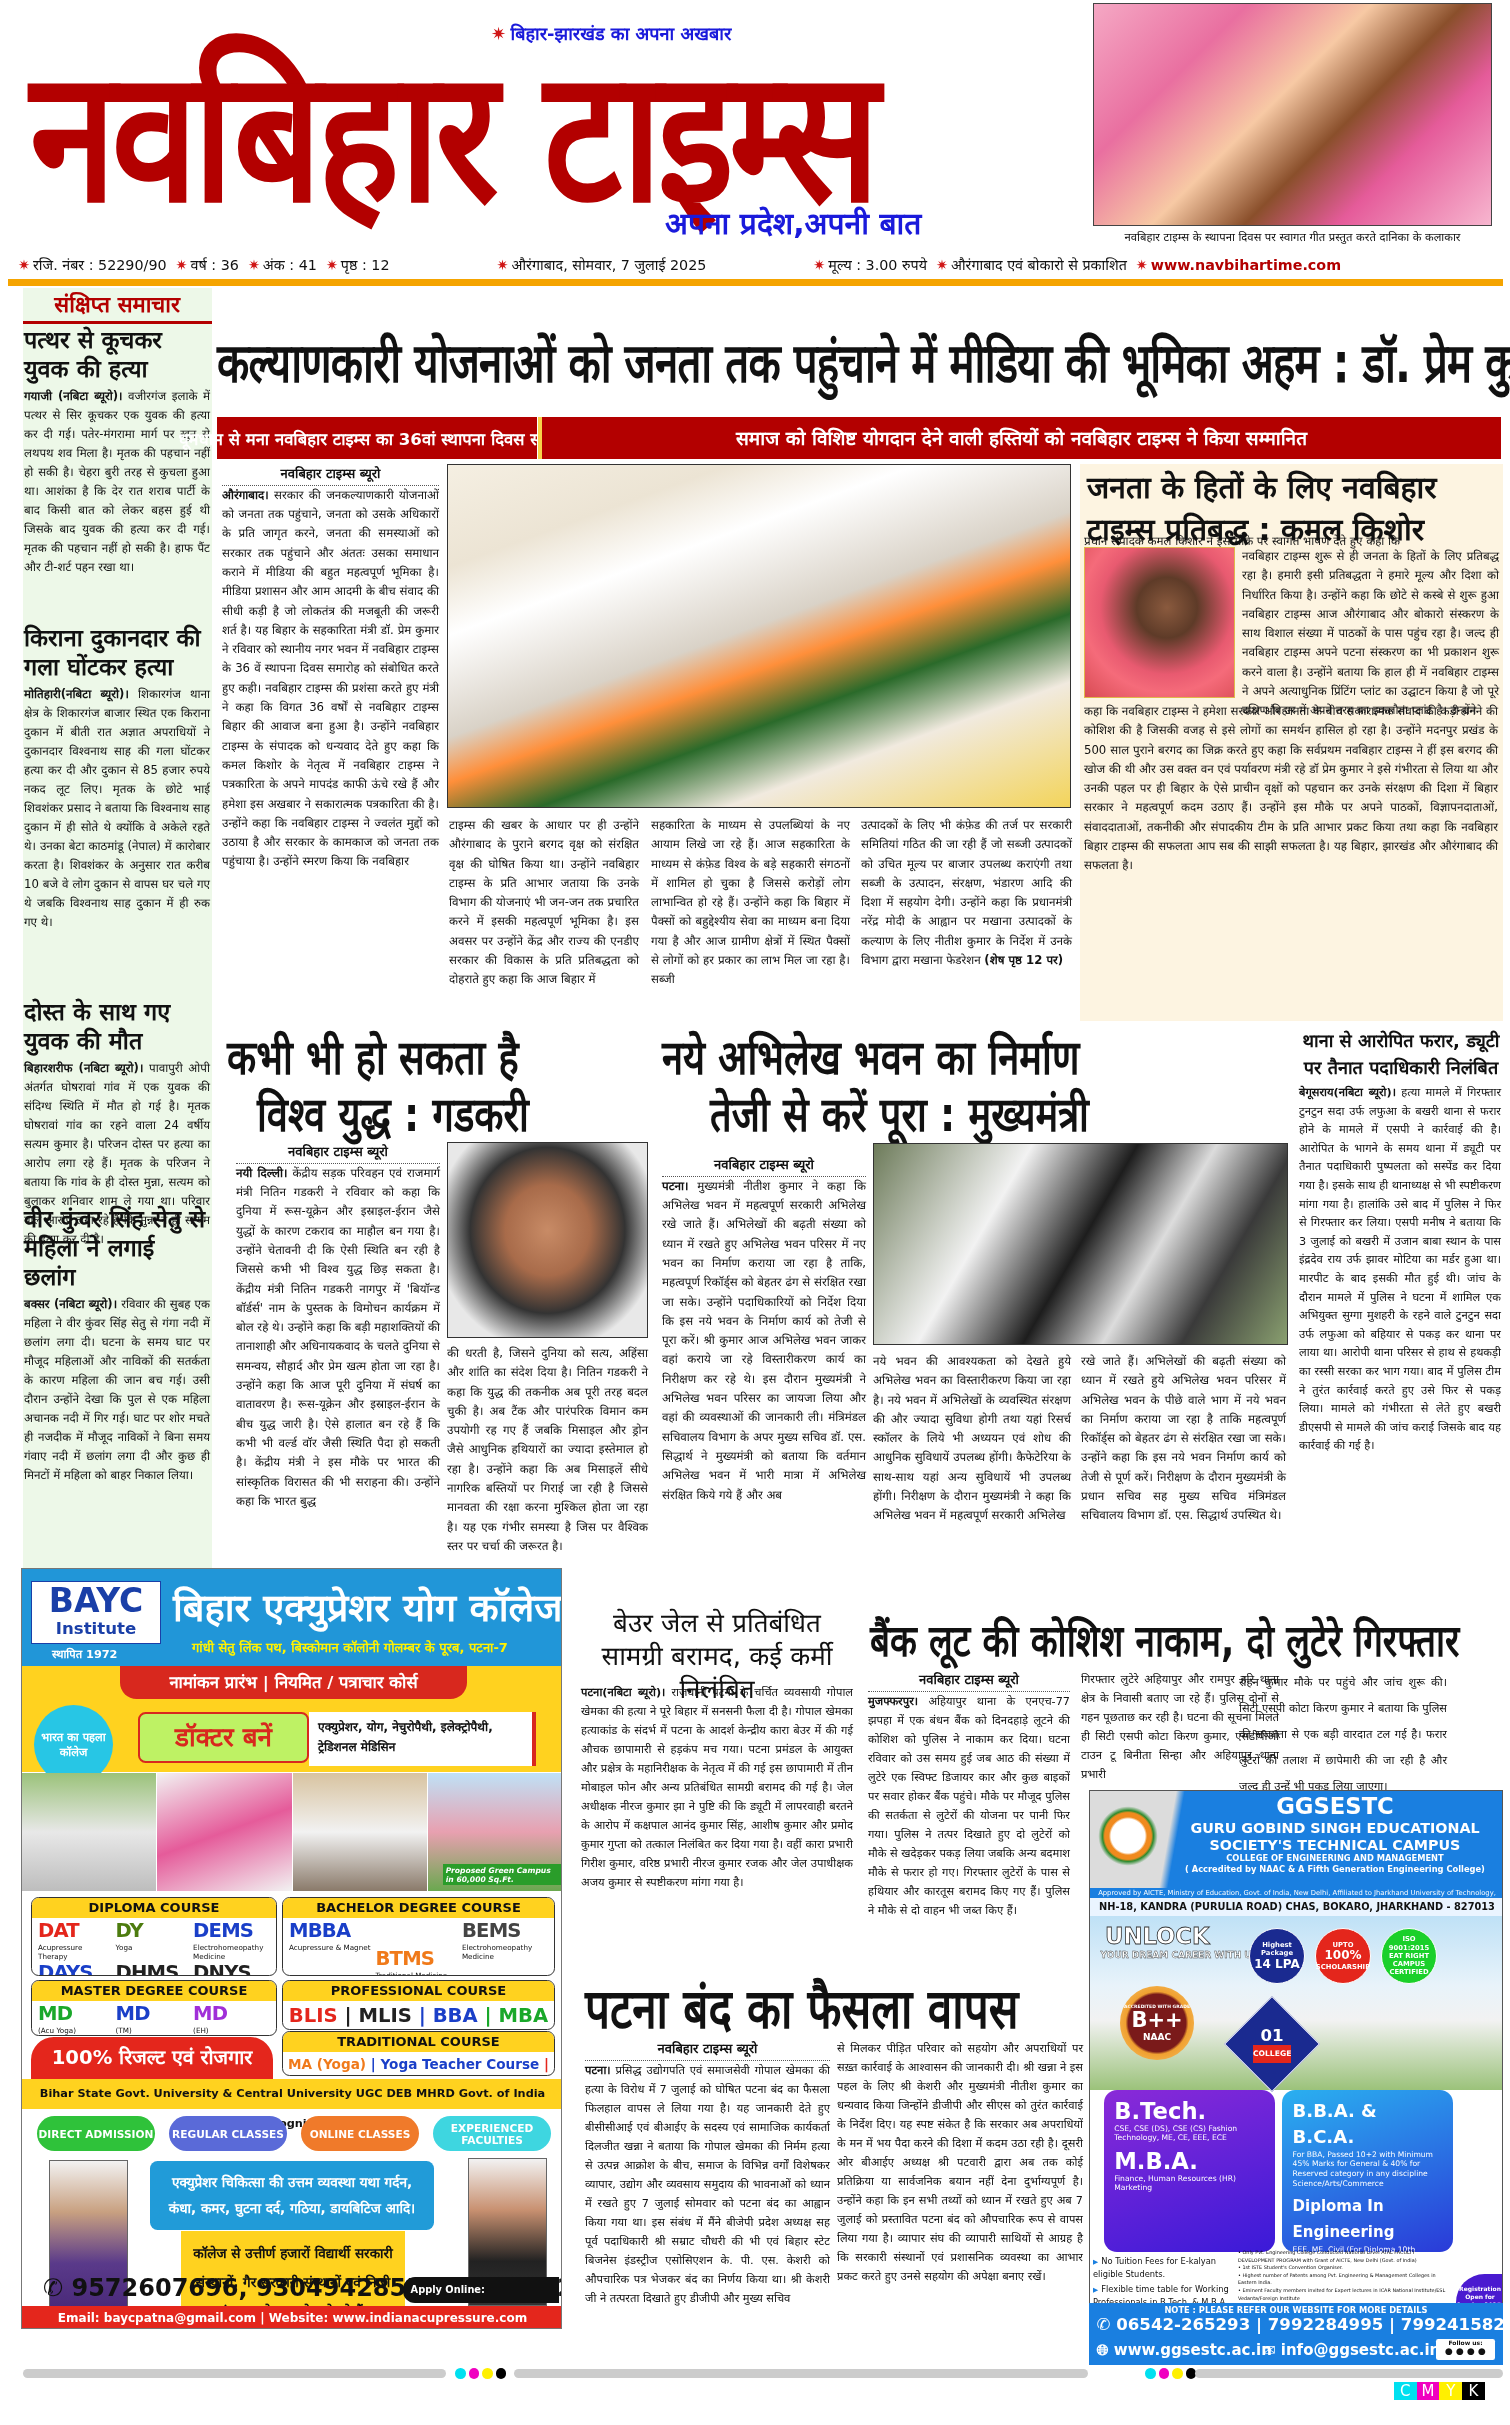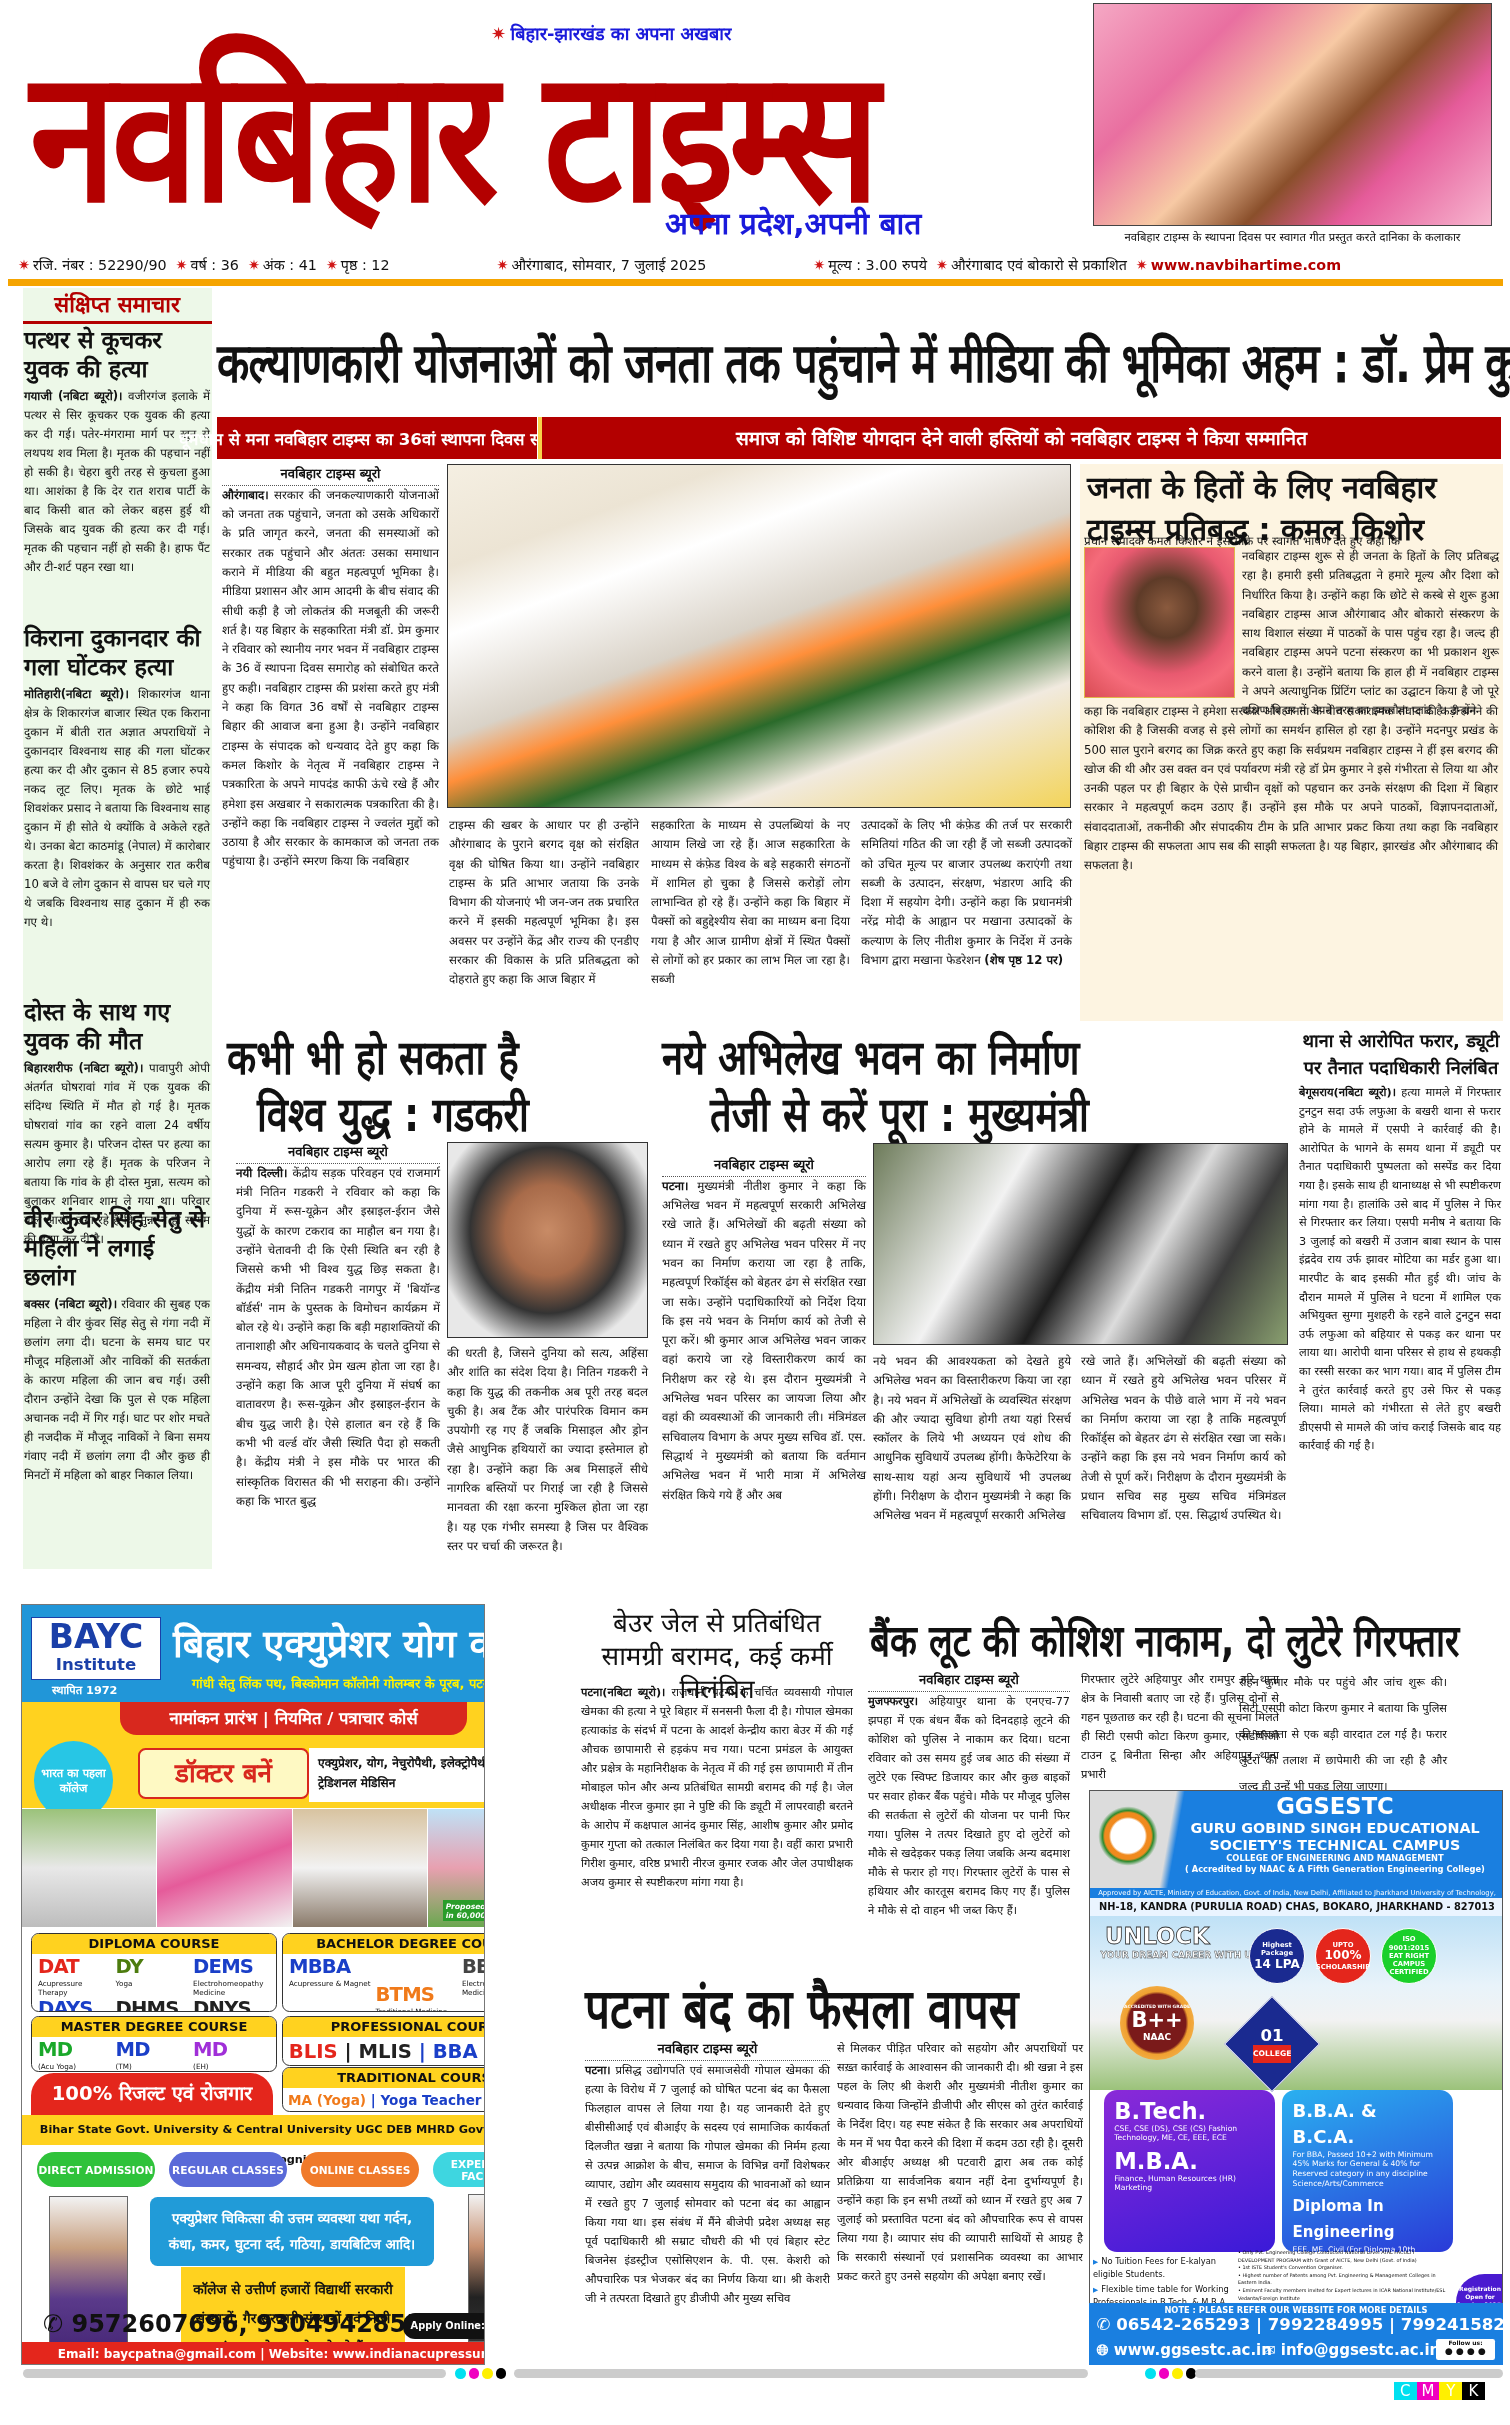--- a/index.html
+++ b/index.html
@@ -27,32 +27,32 @@
 .byline{font-size:13px;font-weight:bold;text-align:center;border-bottom:1.5px dotted #555;padding-bottom:1.5px}
 .col{position:absolute;font-size:11.7px;line-height:19.3px;text-align:justify}
 .col b{font-weight:bold}
 .main-photo{left:447px;top:464px;width:624px;height:344px;background:linear-gradient(160deg,#f5efe2 0%,#ece4d4 18%,#ffffff 30%,#d9d2c7 48%,#ff8f3a 56%,#2a6a2a 66%,#f1eadf 78%,#f3d45a 100%);border:1.5px solid #333}
 .kk-box{left:1080px;top:464px;width:423px;height:557px;background:#fdf4e1}
 .kk-head{left:1087px;top:467px;width:412px;font-size:30px;line-height:42px;font-weight:bold}
 .kk-photo{left:1084px;top:547px;width:151px;height:151px;background:radial-gradient(circle at 55% 40%,#8a5a3e 0%,#5e3b28 25%,#e85a70 55%,#f56b7a 70%,#d84b53 100%);border:1.5px solid #e0b84a}
 .h2big{font-weight:bold;white-space:nowrap;transform:scaleY(1.25);transform-origin:top left}
 .gadkari-photo{left:447px;top:1142px;width:201px;height:196px;background:radial-gradient(ellipse at 50% 45%,#c88b66 0%,#a86b4a 30%,#333 55%,#e8e8e8 80%);border:0.8px solid #333}
 .cm-photo{left:873px;top:1143px;width:415px;height:202px;background:linear-gradient(120deg,#6d7b5a 0%,#f2f2f2 30%,#1d1d1d 50%,#dcdcdc 65%,#3a3a3a 80%,#8aa070 100%);border:0.8px solid #333}
-.bayc{left:21px;top:1604px;width:464px;height:761px;border:0.8px solid #777;background:#fff;overflow:hidden}
+.bayc{left:21px;top:1568px;width:541px;height:761px;border:0.8px solid #777;background:#fff;overflow:hidden}
 .bayc-top{position:absolute;left:0;top:0;width:541px;height:97px;background:#2196d8}
 .bayc-logo{position:absolute;left:9px;top:12px;width:130px;height:63px;background:#fff;border:1.5px solid #1a3fa8;text-align:center}
 .bayc-logo .b1{font-size:33px;font-weight:bold;color:#1a3fa8;line-height:38px}
 .bayc-logo .b2{font-size:16.6px;font-weight:bold;color:#1a3fa8;line-height:18px}
 .bayc-estd{position:absolute;left:30px;top:77px;font-size:11.3px;color:#fff;font-weight:bold}
 .bayc-title{position:absolute;left:151px;top:10.6px;font-size:38px;color:#fff;font-weight:bold;white-space:nowrap}
 .bayc-addr{position:absolute;left:170px;top:69px;font-size:13px;color:#fff200;font-weight:bold;white-space:nowrap}
 .bayc-yellow{position:absolute;left:0;top:97px;width:541px;height:106px;background:#ffd21f}
 .bayc-pill{position:absolute;left:98px;top:97px;width:347px;height:33px;background:#d8281e;border-radius:0 0 16.6px 16.6px;color:#fff;font-size:16.6px;font-weight:bold;text-align:center;line-height:33px}
 .bayc-star{position:absolute;left:12px;top:136px;width:79px;height:79px;background:#27c6e5;border-radius:50%;color:#fff;font-size:11.3px;font-weight:bold;text-align:center;display:flex;align-items:center;justify-content:center;line-height:15px}
-.bayc-doc{position:absolute;left:116px;top:143px;width:171px;height:51px;background:#fef9c3;border:2.3px solid #d8281e;border-radius:7.6px;color:#d8281e;font-size:26px;font-weight:bold;text-align:center;line-height:47px}
+.bayc-doc{position:absolute;left:116px;top:143px;width:171px;height:51px;background:#bef264;border:2.3px solid #d8281e;border-radius:7.6px;color:#d8281e;font-size:26px;font-weight:bold;text-align:center;line-height:47px}
 .bayc-docsub{position:absolute;left:287px;top:143px;width:227px;height:54px;background:#fff;font-size:12px;font-weight:bold;padding:6px 9px;line-height:19.6px;border-right:4.5px solid #d8281e}
 .bayc-photos{position:absolute;left:0;top:204px;width:541px;height:118px;display:flex}
 .bayc-photos div{flex:1;border-right:1.5px solid #fff}
 .course-box{position:absolute;border:1.1px solid #333;border-radius:7.6px;background:#fff;overflow:hidden}
 .course-box .ch{background:#ffd21f;font-size:13px;font-weight:bold;text-align:center;height:19.6px;line-height:19.6px}
 .cb-grid{display:flex;flex-wrap:wrap;padding:1.5px 4.5px}
 .cb-item{width:33%;padding:0.8px 1.5px}
 .cb-item .code{font-size:19.6px;font-weight:bold;line-height:22.7px;letter-spacing:-0.8px}
 .cb-item .nm{font-size:7.2px;line-height:9px}
 .bayc-result{position:absolute;left:9px;top:468px;width:242px;height:42px;background:#e4261c;border-radius:22.7px 22.7px 0 0;color:#fff;font-size:19.6px;font-weight:bold;text-align:center;line-height:42px}

